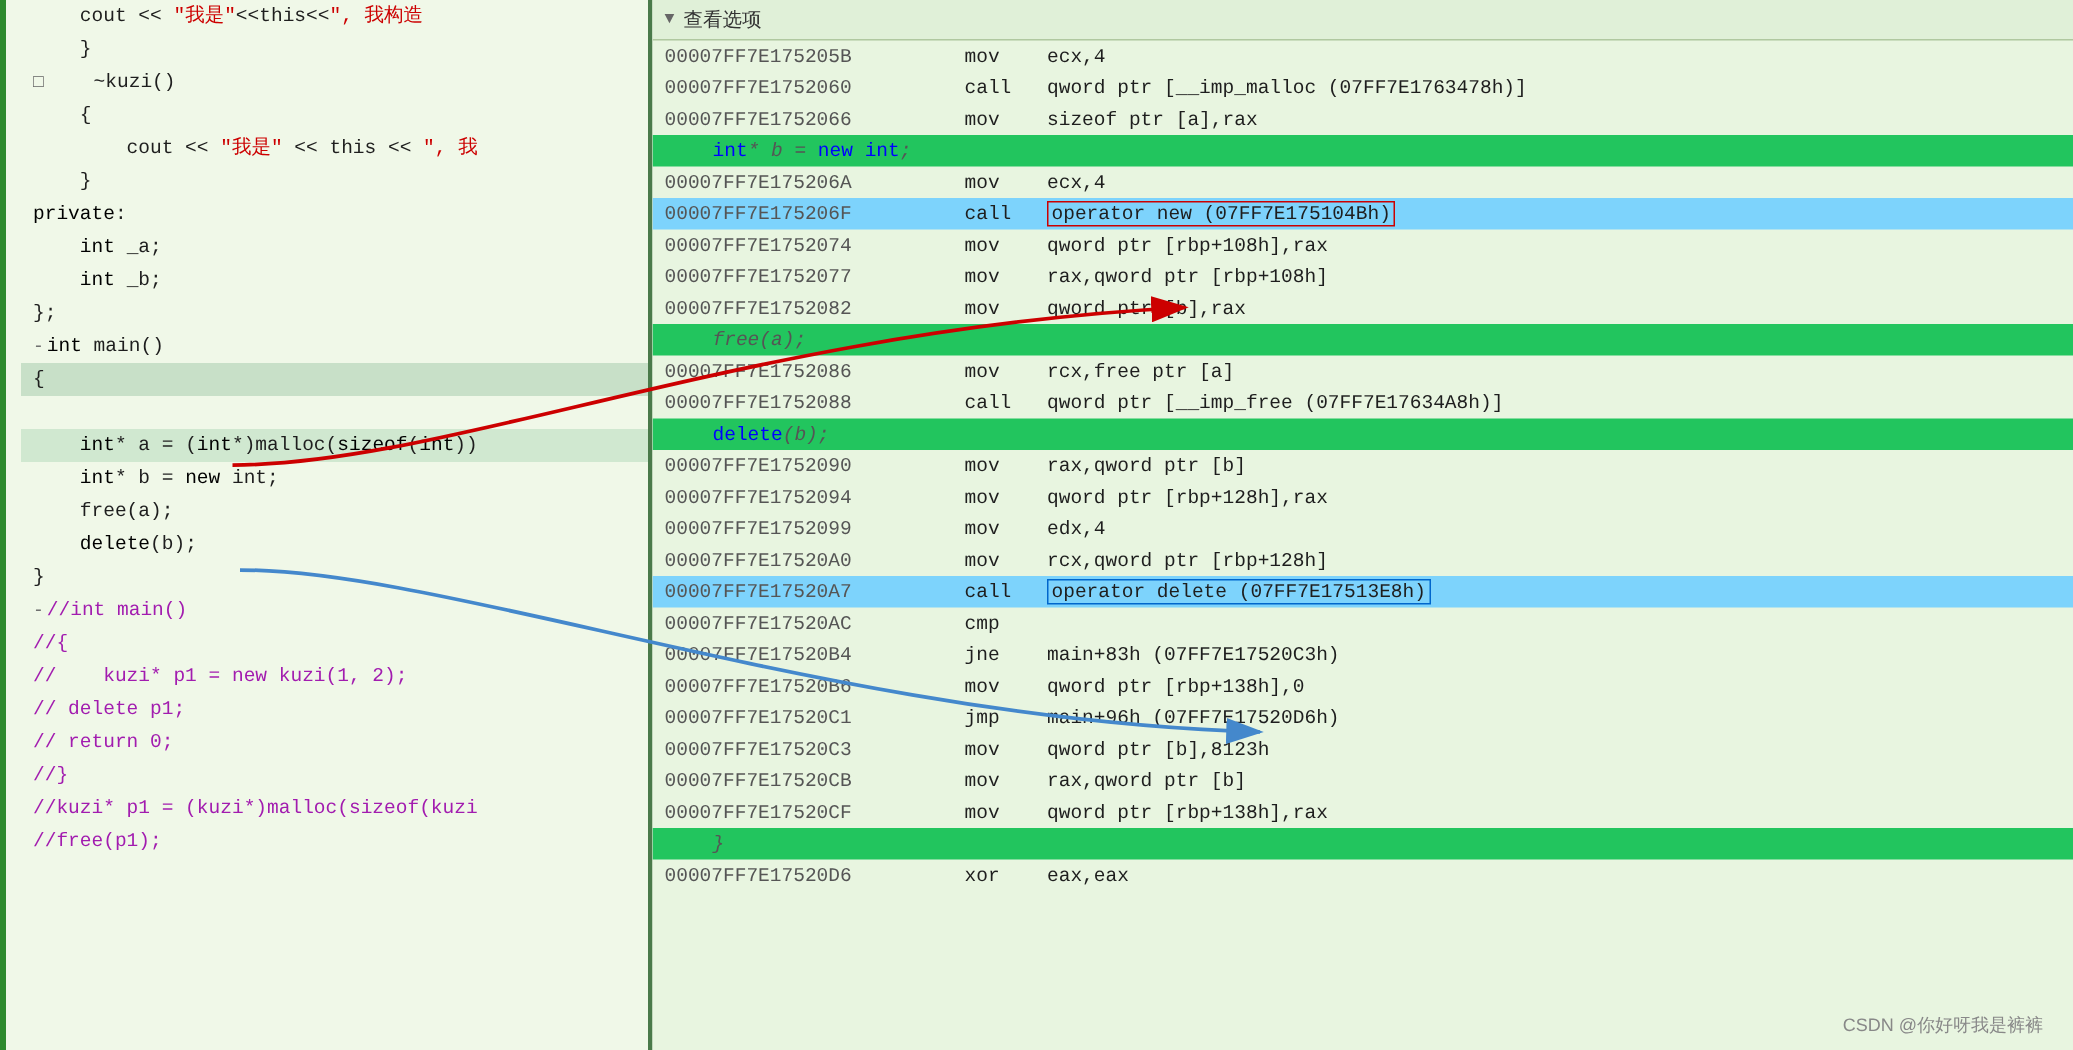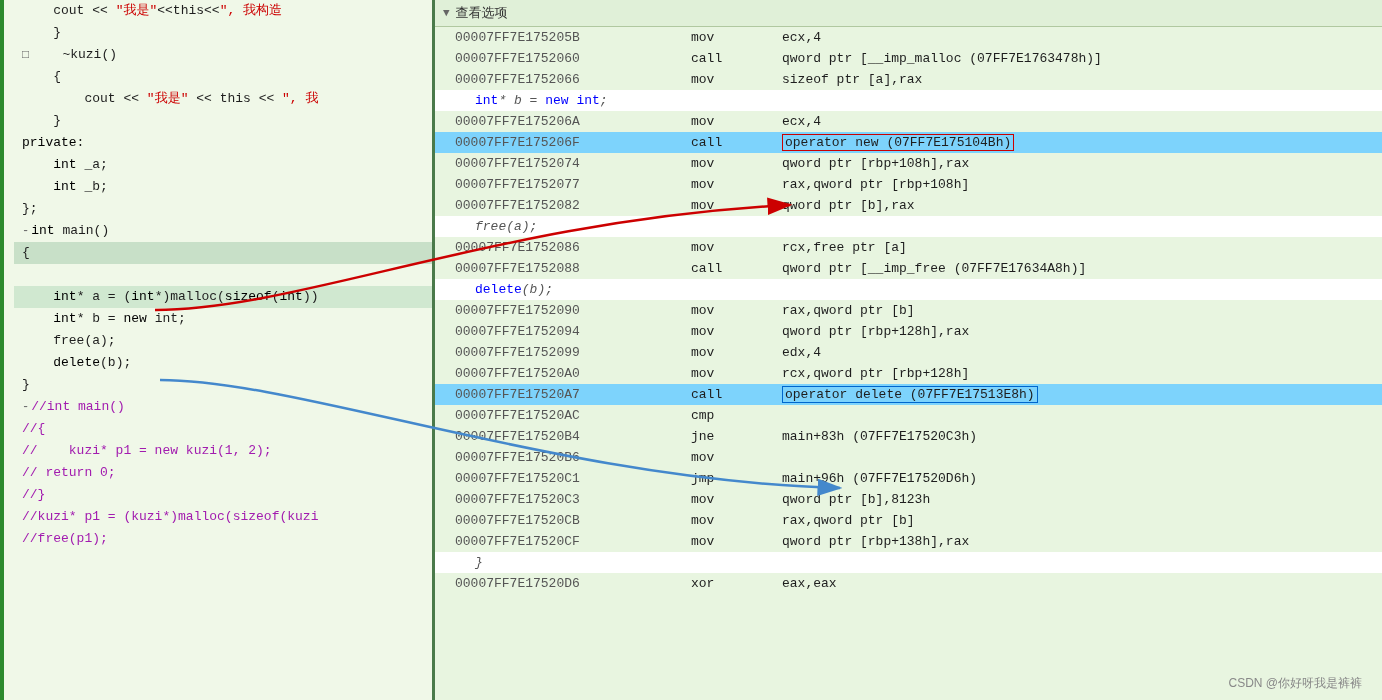--- a/index.html
+++ b/index.html
@@ -76,29 +76,28 @@
     }
     .right-header .arrow-icon {
       color: #666;
       margin-right: 6px;
       font-size: 11px;
     }
     .disasm-row {
       display: flex;
       align-items: baseline;
       min-height: 19px;
-      padding: 1px 20px;
+      padding: 1px 8px;
       line-height: 19px;
-      gap: 36px;
     }
     .disasm-row.highlighted-row {
       background: #7dd3fc;
     }
     .disasm-row.source-row {
-      background: #ffffff;
+      background: #22c55e;
       padding-left: 40px;
       text-align: right;
     }
     .addr {
       color: #555555;
       width: 160px;
       flex-shrink: 0;
     }
     .mnem {
       color: #1e1e1e;
@@ -237,20 +236,23 @@
       </div>
 
       <div class="code-line">
         <span class="comment">//{</span>
       </div>
 
       <div class="code-line">
         <span class="comment">//    kuzi* p1 = new kuzi(1, 2);</span>
       </div>
 
+      <div class="code-line">
+        <span class="comment">// delete p1;</span>
+      </div>
 
       <div class="code-line">
         <span class="comment">// return 0;</span>
       </div>
 
       <div class="code-line">
         <span class="comment">//}</span>
       </div>
 
       <div class="code-line">
@@ -384,20 +386,21 @@
 
       <div class="disasm-row">
         <span class="addr">00007FF7E17520B4</span>
         <span class="mnem">jne</span>
         <span class="operands">main+83h (07FF7E17520C3h)</span>
       </div>
 
       <div class="disasm-row">
         <span class="addr">00007FF7E17520B6</span>
         <span class="mnem">mov</span>
+        <span class="operands">qword ptr [rbp+138h],0</span>
       </div>
 
       <div class="disasm-row">
         <span class="addr">00007FF7E17520C1</span>
         <span class="mnem">jmp</span>
         <span class="operands">main+96h (07FF7E17520D6h)</span>
       </div>
 
       <div class="disasm-row">
         <span class="addr">00007FF7E17520C3</span>

